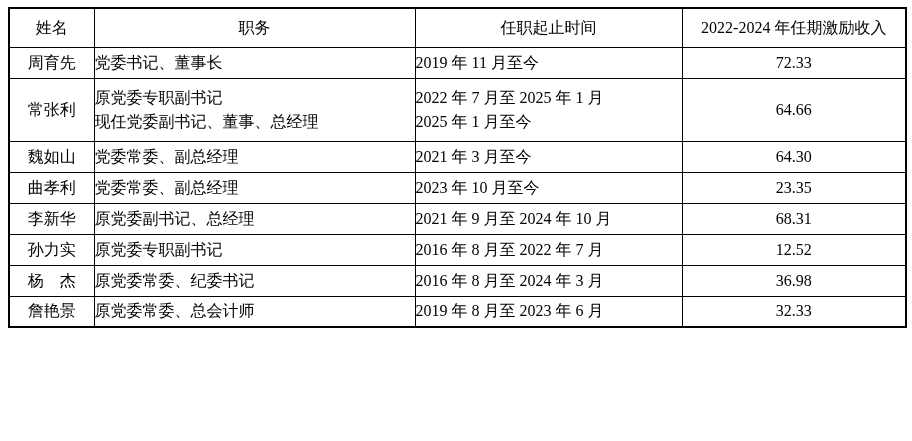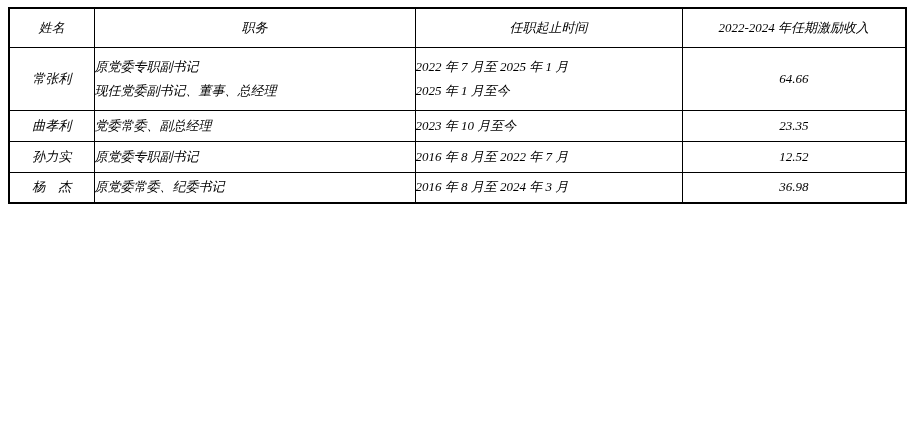--- a/index.html
+++ b/index.html
@@ -21,28 +21,27 @@
   table.officers {
     border-collapse: collapse;
     table-layout: fixed;
     width: 897px;
     border: 2px solid #000000;
     background: #ffffff;
   }
   table.officers th,
   table.officers td {
     border: 1px solid #000000;
-    font-size: 13px;
+    font-size: 16px;
     font-weight: normal;
     line-height: 24px;
     padding: 0;
     vertical-align: middle;
     overflow: hidden;
     white-space: nowrap;
-    font-style: italic;
   }
   thead tr { height: 39px; }
   tbody tr { height: 31px; }
   tbody tr.two-line { height: 63px; }
   th { text-align: center; }
   td.col-name { text-align: center; }
   td.col-pos { text-align: left; padding-left: 8px; }
   td.col-tenure { text-align: left; padding-left: 7px; }
   td.col-income { text-align: center; }
   .cell-line { line-height: 24px; }
@@ -60,41 +59,71 @@
     </colgroup>
     <thead>
       <tr>
         <th>姓名</th>
         <th>职务</th>
         <th>任职起止时间</th>
         <th>2022-2024 年任期激励收入</th>
       </tr>
     </thead>
     <tbody id="table-body">
+        <tr>
+          <td class="col-name">周育先</td>
+          <td class="col-pos">
+            <div class="cell-line">党委书记、董事长</div>
+          </td>
+          <td class="col-tenure">
+            <div class="cell-line">2019 年 11 月至今</div>
+          </td>
+          <td class="col-income">72.33</td>
+        </tr>
         <tr class="two-line">
           <td class="col-name">常张利</td>
           <td class="col-pos">
             <div class="cell-line">原党委专职副书记</div>
             <div class="cell-line">现任党委副书记、董事、总经理</div>
           </td>
           <td class="col-tenure">
             <div class="cell-line">2022 年 7 月至 2025 年 1 月</div>
             <div class="cell-line">2025 年 1 月至今</div>
           </td>
           <td class="col-income">64.66</td>
         </tr>
         <tr>
+          <td class="col-name">魏如山</td>
+          <td class="col-pos">
+            <div class="cell-line">党委常委、副总经理</div>
+          </td>
+          <td class="col-tenure">
+            <div class="cell-line">2021 年 3 月至今</div>
+          </td>
+          <td class="col-income">64.30</td>
+        </tr>
+        <tr>
           <td class="col-name">曲孝利</td>
           <td class="col-pos">
             <div class="cell-line">党委常委、副总经理</div>
           </td>
           <td class="col-tenure">
             <div class="cell-line">2023 年 10 月至今</div>
           </td>
           <td class="col-income">23.35</td>
+        </tr>
+        <tr>
+          <td class="col-name">李新华</td>
+          <td class="col-pos">
+            <div class="cell-line">原党委副书记、总经理</div>
+          </td>
+          <td class="col-tenure">
+            <div class="cell-line">2021 年 9 月至 2024 年 10 月</div>
+          </td>
+          <td class="col-income">68.31</td>
         </tr>
         <tr>
           <td class="col-name">孙力实</td>
           <td class="col-pos">
             <div class="cell-line">原党委专职副书记</div>
           </td>
           <td class="col-tenure">
             <div class="cell-line">2016 年 8 月至 2022 年 7 月</div>
           </td>
           <td class="col-income">12.52</td>
@@ -102,15 +131,25 @@
         <tr>
           <td class="col-name">杨　杰</td>
           <td class="col-pos">
             <div class="cell-line">原党委常委、纪委书记</div>
           </td>
           <td class="col-tenure">
             <div class="cell-line">2016 年 8 月至 2024 年 3 月</div>
           </td>
           <td class="col-income">36.98</td>
         </tr>
+        <tr>
+          <td class="col-name">詹艳景</td>
+          <td class="col-pos">
+            <div class="cell-line">原党委常委、总会计师</div>
+          </td>
+          <td class="col-tenure">
+            <div class="cell-line">2019 年 8 月至 2023 年 6 月</div>
+          </td>
+          <td class="col-income">32.33</td>
+        </tr>
       </tbody>
   </table>
 </div>
 
 </body></html>

